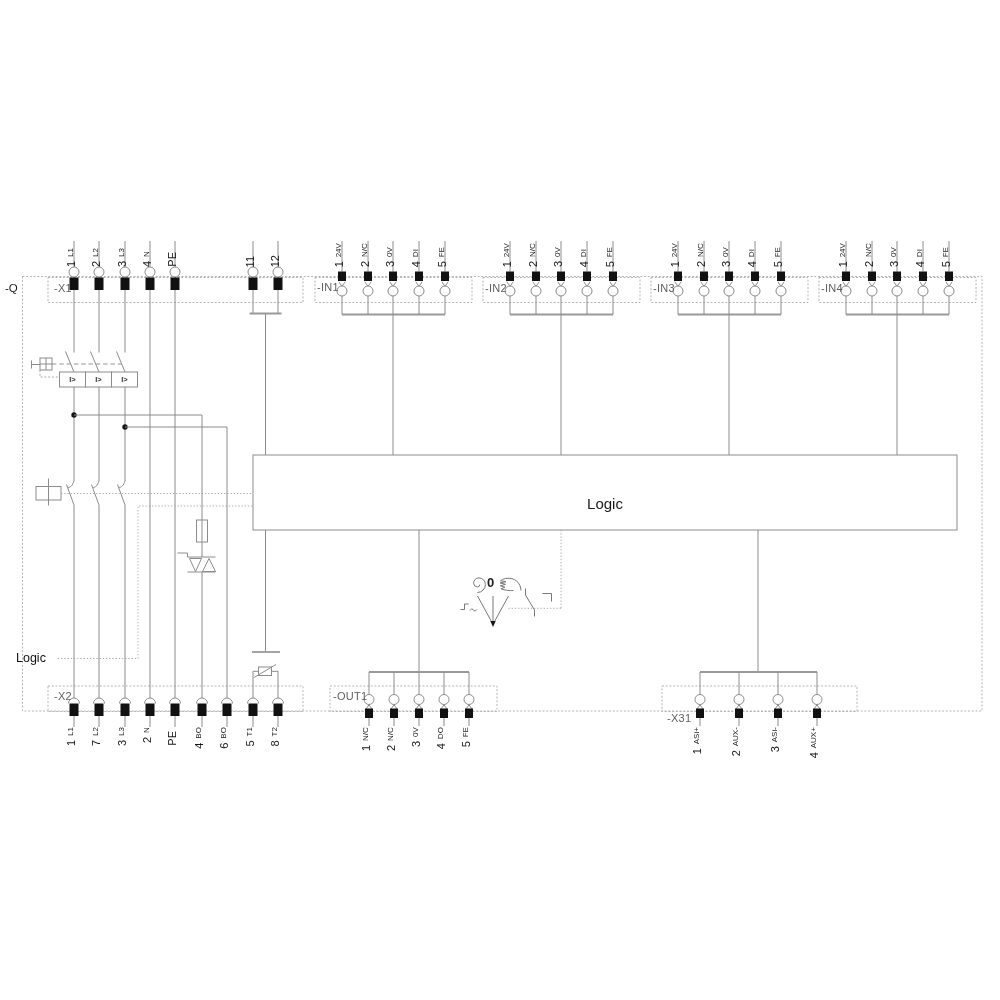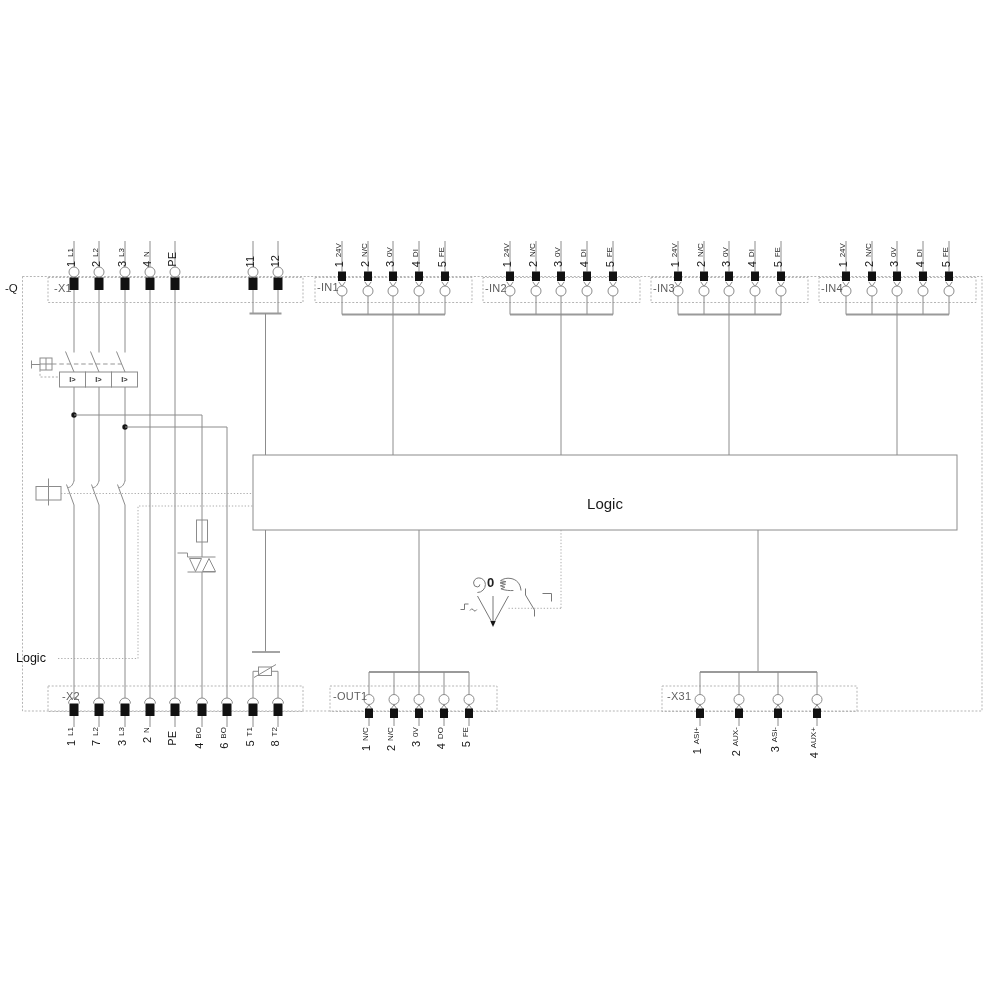--- a/index.html
+++ b/index.html
@@ -273,23 +273,23 @@
 <div class="selzero">0</div>
 <div class="triplabel" style="left:59.5px">I&gt;</div>
 <div class="triplabel" style="left:85.5px">I&gt;</div>
 <div class="triplabel" style="left:111.5px">I&gt;</div>
 
 <div class="boxlabel" style="left:54px;top:282px">-X1</div>
 <div class="boxlabel" style="left:317px;top:281px">-IN1</div>
 <div class="boxlabel" style="left:485px;top:282px">-IN2</div>
 <div class="boxlabel" style="left:653px;top:282px">-IN3</div>
 <div class="boxlabel" style="left:821px;top:282px">-IN4</div>
-<div class="boxlabel" style="left:62px;top:690px">-X2</div>
+<div class="boxlabel" style="left:54px;top:690px">-X2</div>
 <div class="boxlabel" style="left:333px;top:690px">-OUT1</div>
-<div class="boxlabel" style="left:667px;top:690px">-X31</div>
+<div class="boxlabel" style="left:667px;top:712px">-X31</div>
 
 <div class="vlabel vtop" style="left:62px"><span class="num">1</span><span class="nm">L1</span></div>
 <div class="vlabel vtop" style="left:87px"><span class="num">2</span><span class="nm">L2</span></div>
 <div class="vlabel vtop" style="left:113px"><span class="num">3</span><span class="nm">L3</span></div>
 <div class="vlabel vtop" style="left:138px"><span class="num">4</span><span class="nm">N</span></div>
 <div class="vlabel vtop" style="left:163px"><span class="num">PE</span><span class="nm"></span></div>
 <div class="vlabel vtop" style="left:241px"><span class="num">11</span><span class="nm"></span></div>
 <div class="vlabel vtop" style="left:266px"><span class="num">12</span><span class="nm"></span></div>
 
 <div class="vlabel vtop" style="left:330px"><span class="num">1</span><span class="nm">24V</span></div>

